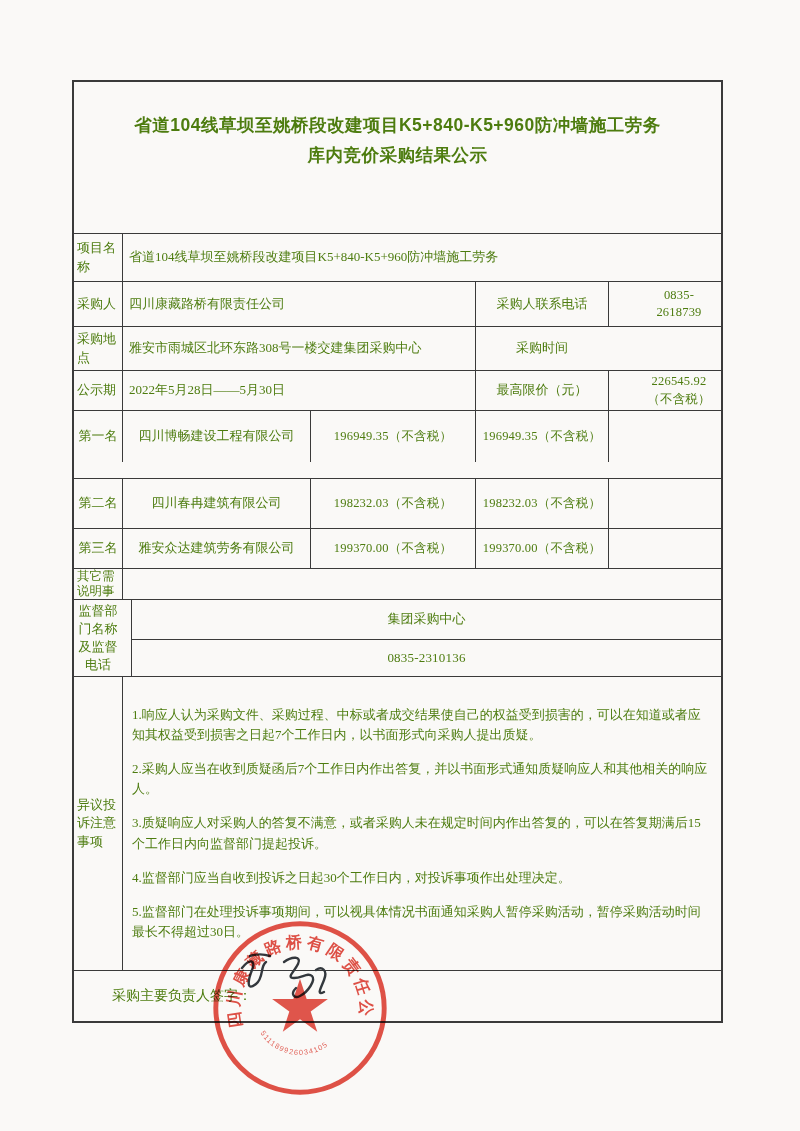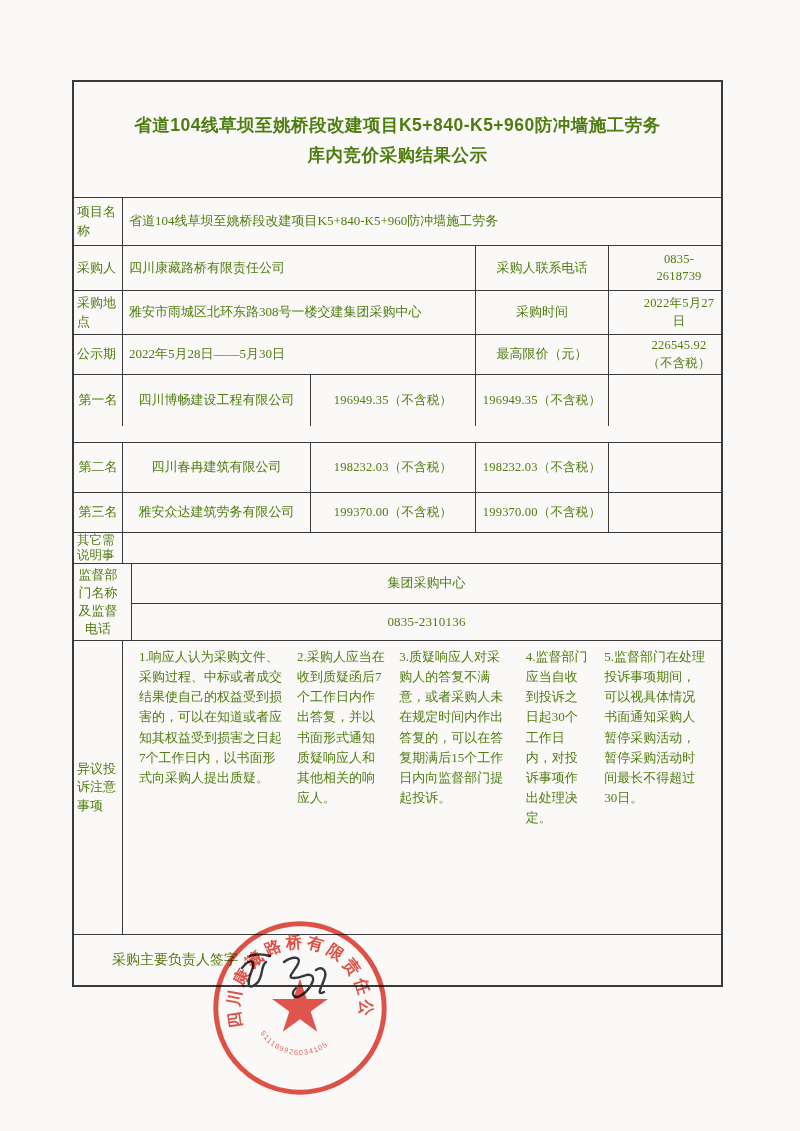--- a/index.html
+++ b/index.html
@@ -30,39 +30,39 @@
   .cell + .cell, .rcol { border-left:1.5px solid #3a3a3a; }
   .c-label { flex:0 0 48px; padding:2px 3px; }
   .c-name  { flex:0 0 188px; }
   .c-doc   { flex:0 0 165px; }
   .c-final { flex:0 0 133px; }
   .c-rem   { flex:1 1 auto;padding-left:34px; }
   .c-val   { flex:0 0 353px; }
   .c-wide  { flex:1 1 auto; }
   .ctr { justify-content:center; text-align:center; }
   .num { font-size:12.5px; letter-spacing:0.2px; }
-  .h-project  { height:48px; }
+  .h-project  { height:48px;margin-top:36px; }
   .h-purch    { height:45px; }
   .h-loc      { height:44px; }
   .h-pub      { height:40px; }
   .h-chead    { height:40px; }
   .h-c1 { height:52px; } .h-c2 { height:50px;margin-top:16px; } .h-c3 { height:40px; }
   .h-other    { height:31px; }
   .h-super    { height:77px;gap:9px; }
   .h-obj      { height:294px; }
   .h-sign     { height:51px; }
   .rcol { flex:1 1 auto; display:flex; flex-direction:column; }
   .subcell {
     flex:1 1 auto; display:flex; align-items:center; justify-content:center;
     text-align:center; font-size:13px;
   }
   .subcell + .subcell { border-top:1.5px solid #3a3a3a; }
   .obj-text {
-    flex:1 1 auto; display:flex; flex-direction:row; justify-content:center;
-    padding:6px 16px; font-size:13px; line-height:1.55;gap:14px;
+    flex:1 1 auto; display:flex; flex-direction:column; justify-content:center;
+    padding:6px 9px; font-size:13px; line-height:1.55;gap:14px;
   }
   .obj-text p { margin:0; }
   .sign-cell {
     height:100%; width:100%; display:flex; align-items:center;
     padding:2px 8px; font-size:14px;margin-left:30px;
   }
   .seal-wrap {
     position:absolute; left:207px; top:915px; width:186px; height:186px;
     mix-blend-mode:multiply; opacity:0.88; pointer-events:none;
   }
@@ -92,21 +92,20 @@
       <div class="cell c-label">采购人</div>
       <div class="cell c-val">四川康藏路桥有限责任公司</div>
       <div class="cell c-final ctr">采购人联系电话</div>
       <div class="cell c-rem ctr num">0835-2618739</div>
     </div>
 
     <div class="row h-loc">
       <div class="cell c-label">采购地点</div>
       <div class="cell c-val">雅安市雨城区北环东路308号一楼交建集团采购中心</div>
       <div class="cell c-final ctr">采购时间</div>
-      <div class="cell c-rem ctr num">2022年5月27日</div>
     </div>
 
     <div class="row h-pub">
       <div class="cell c-label">公示期</div>
       <div class="cell c-val">2022年5月28日——5月30日</div>
       <div class="cell c-final ctr">最高限价（元）</div>
       <div class="cell c-rem ctr num">226545.92（不含税）</div>
     </div>
 
 

